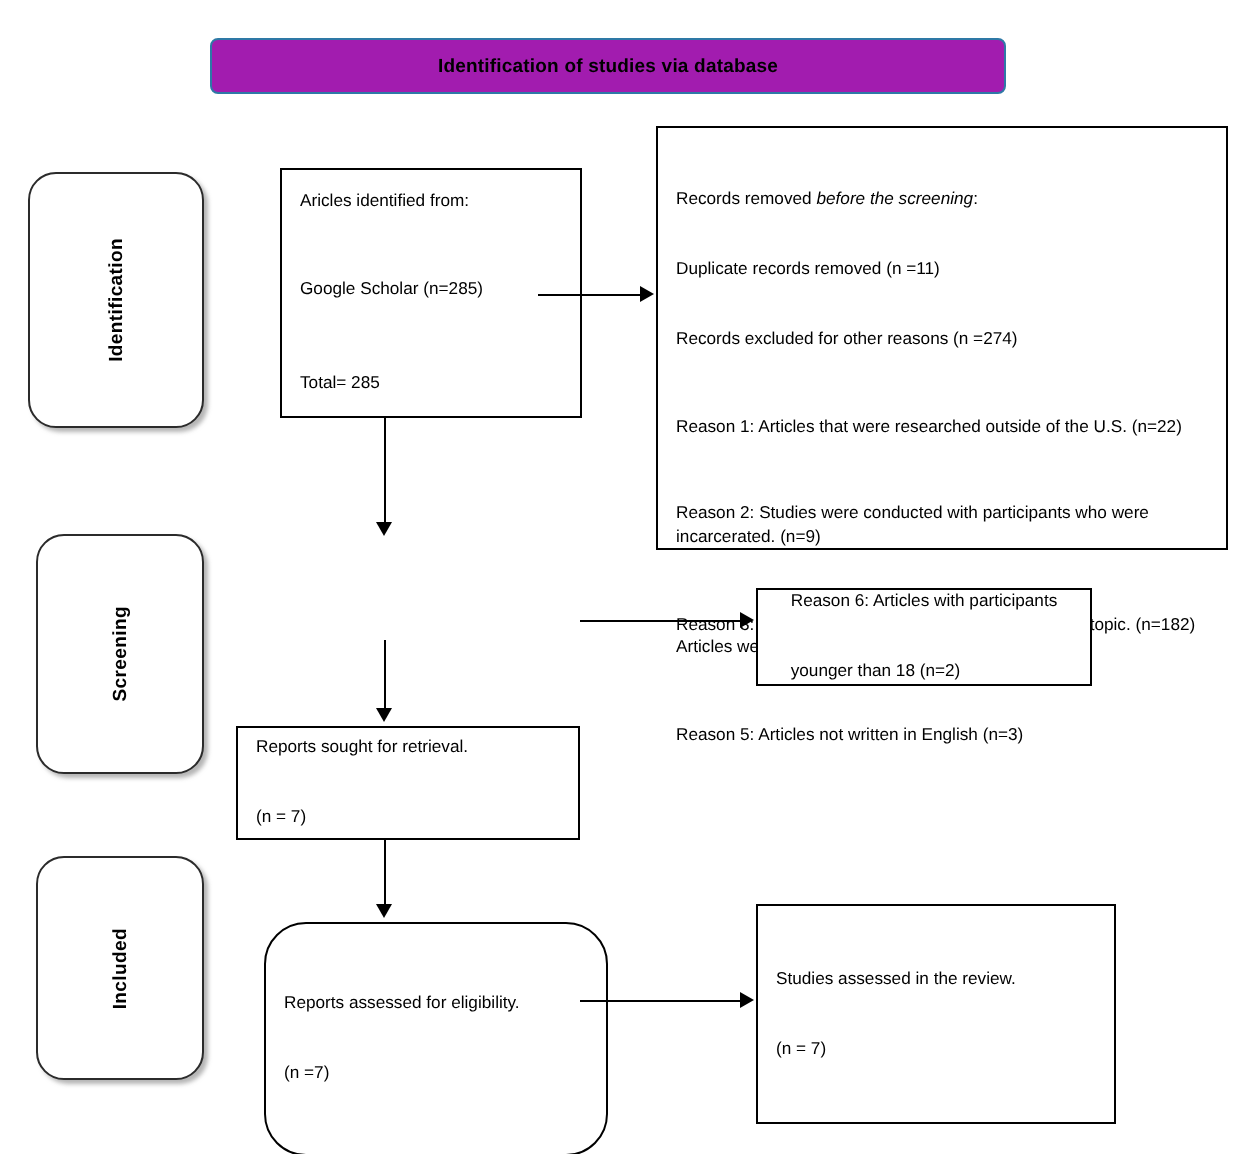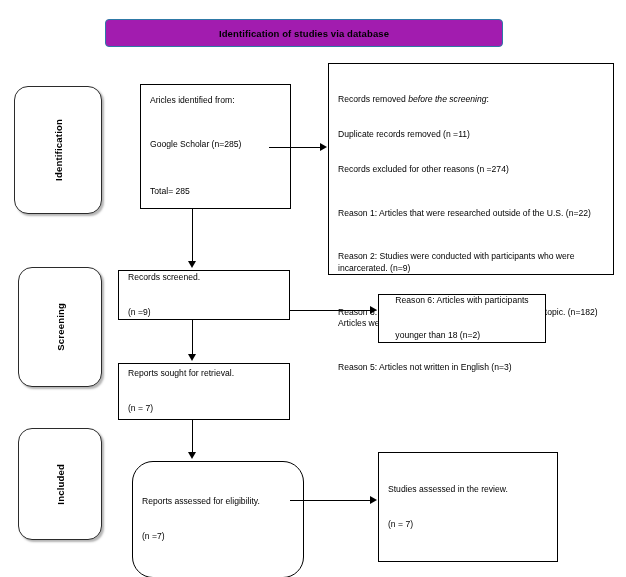--- a/index.html
+++ b/index.html
@@ -155,26 +155,20 @@
       <div class="para tight"><span>Records removed </span><span class="ital">before the screening</span><span>:</span></div>
       <div class="para tight">Duplicate records removed (n =11)</div>
       <div class="para">Records excluded for other reasons (n =274)</div>
       <div class="para">Reason 1: Articles that were researched outside of the U.S. (n=22)</div>
       <div class="para">Reason 2: Studies were conducted with participants who were incarcerated. (n=9)</div>
       <div class="para">Reason 3: Articles that were irrelevant to the research topic. (n=182) Articles were not about HCV and stigma</div>
       <div class="para">Reason 5: Articles not written in English (n=3)</div>
     </div>
   </div>
 
-  <div class="flow-box" style="left:118px; top:270px; width:172px; height:50px;">
-    <div class="box-text">
-      <div class="para tight">Records screened.</div>
-      <div class="para tight">(n =9)</div>
-    </div>
-  </div>
 
   <div class="flow-box" style="left:378px; top:294px; width:168px; height:49px;justify-content:center;">
     <div class="box-text">
       <div class="para tight">Reason 6: Articles with participants</div>
       <div class="para tight">younger than 18 (n=2)</div>
     </div>
   </div>
 
   <div class="flow-box" style="left:118px; top:363px; width:172px; height:57px;">
     <div class="box-text">

